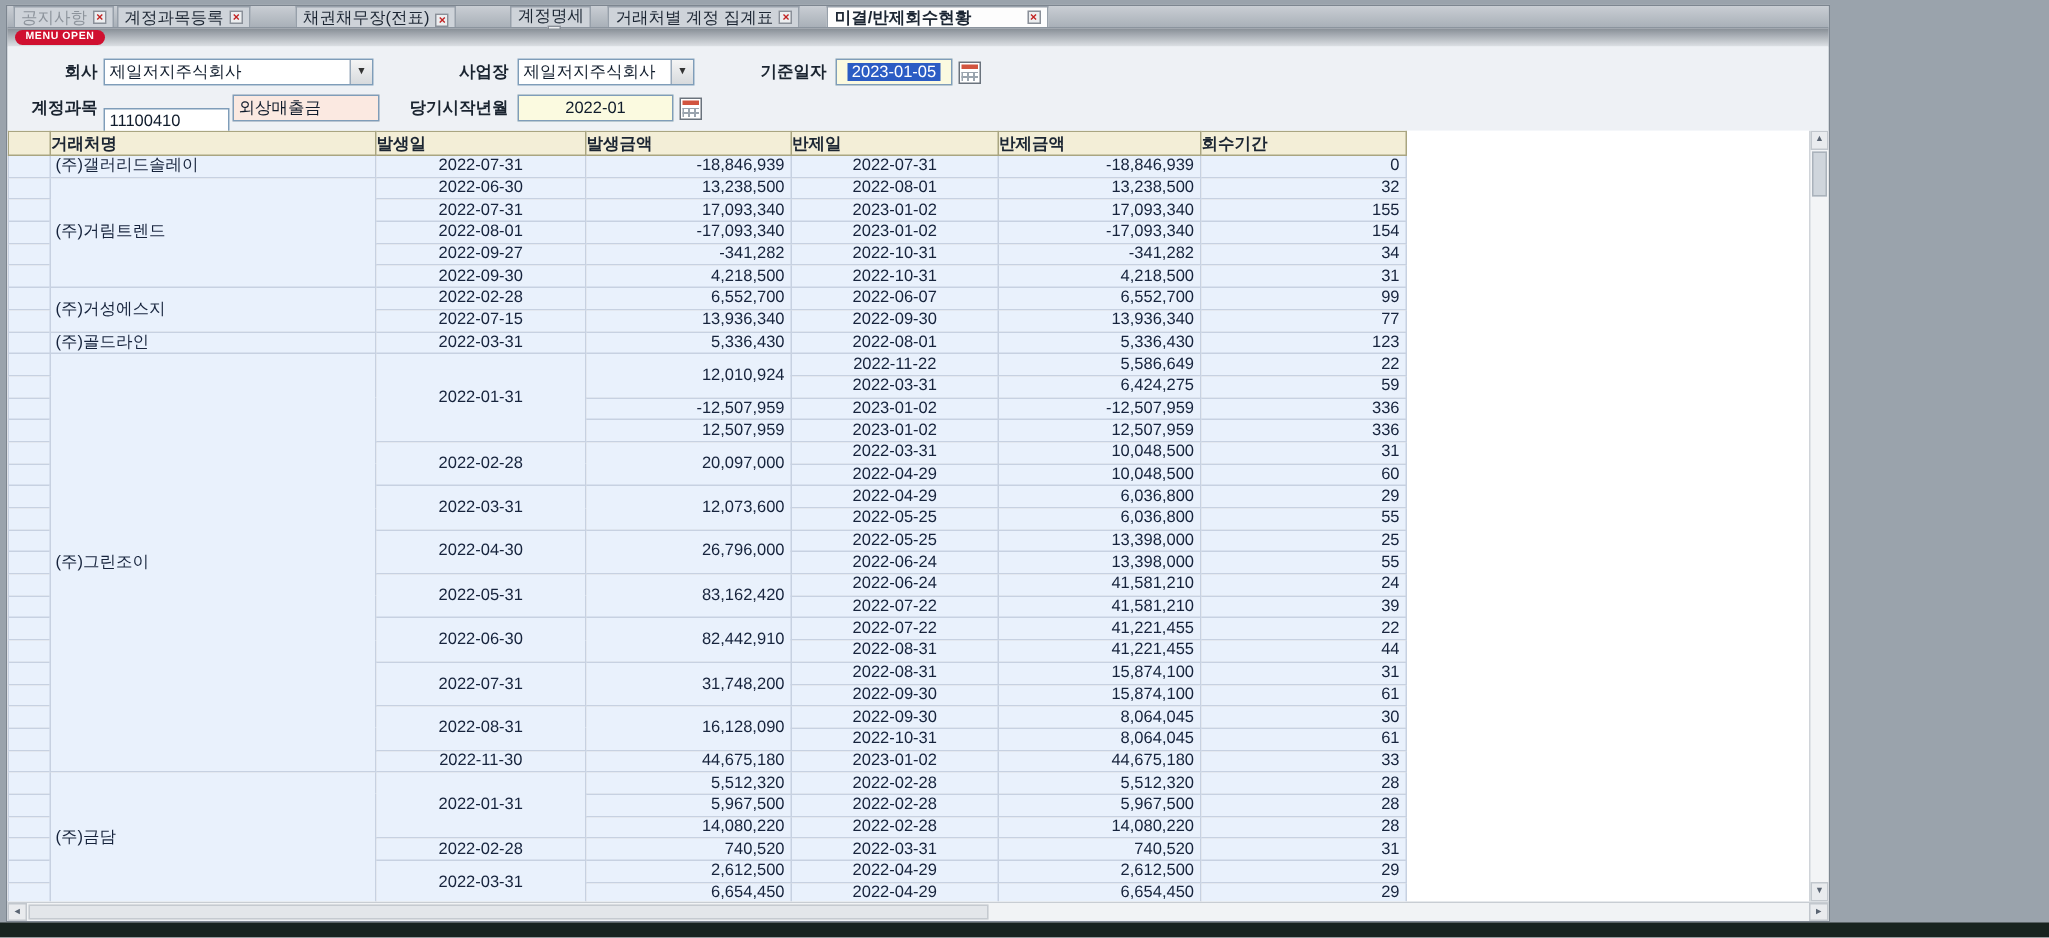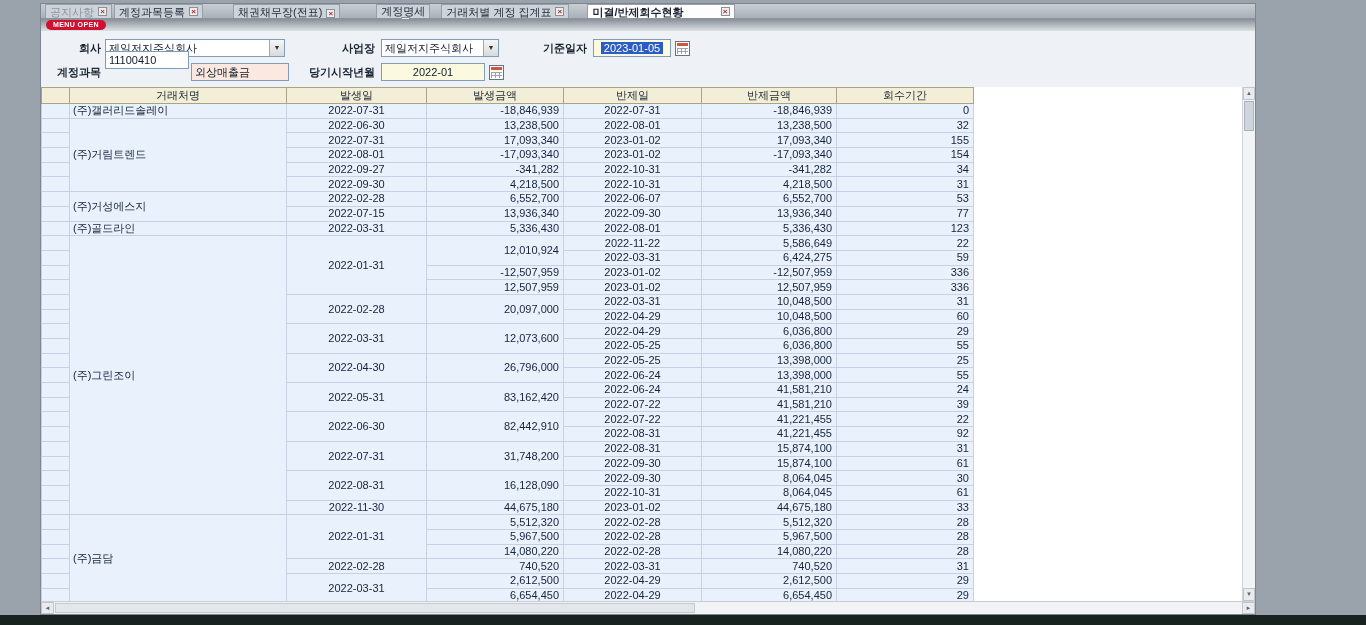--- a/index.html
+++ b/index.html
@@ -1,21 +1,21 @@
 <!DOCTYPE html>
 <html style="--selection: #2b5cc4; --menu-open: #d01030; --header-bg: #f3eed7; --row-bg: #e9f1fc; --rowhead-bg: #eaeacc; --readonly-field-bg: #fbe9e1; --date-field-bg: #fbfae0; --group-border: #8fa0b5;"><head>
 <meta charset="utf-8">
 <style>
   * { margin:0; padding:0; box-sizing:border-box; }
   html,body { width:1366px; height:625px; overflow:hidden; }
   body { font-family:"Liberation Sans", sans-serif; background:#9aa3ac; position:relative; }
 
   .frame { position:absolute; left:0; top:0; width:1366px; height:625px; background:#9aa3ac; }
   .window { position:absolute; left:4px; top:3px; width:1216px; height:612px;
-            background:#eef1f5; border:1px solid #7d8690; display:flex; flex-direction:column;margin-left:36px; }
+            background:#eef1f5; border:1px solid #7d8690; display:flex; flex-direction:column; }
   .bottom-bar { position:absolute; left:0; top:615px; width:1366px; height:10px; background:#18231f; }
 
   
   .tabbar { height:15px; background:linear-gradient(#c9ced4,#a9b0b8); display:flex; align-items:stretch;
             border-bottom:1px solid #8b949e; }
   .tab { display:flex; align-items:center; padding:0 4px; background:#ced3d9;
          border:1px solid #97a0aa; border-bottom:none; font-size:11px; color:#1c2633;
          white-space:nowrap; cursor:default; }
   .tab.active { background:#fdfdfd; font-weight:bold; }
   .tab.disabled .tab-label { color:#8d949c; }
@@ -43,21 +43,21 @@
   .cal-btn::before { content:""; position:absolute; left:1px; right:1px; top:1px; height:3px; background:#d2543f; }
   .cal-btn::after  { content:""; position:absolute; left:1px; right:1px; top:6px; bottom:1px;
       background: repeating-linear-gradient(to right,#9aa4ae 0 1px,transparent 1px 4px),
                   repeating-linear-gradient(to bottom,#9aa4ae 0 1px,transparent 1px 3px); }
 
   
   .gridrow { flex:1; display:flex; overflow:hidden; background:#fff; }
   .grid-viewport { flex:1; overflow:hidden; background:#fff; position:relative; }
   table.grid { border-collapse:collapse; table-layout:fixed; width:932px; font-size:11px; }
   table.grid th { height:15px; background:var(--header-bg,#f3eed7); border:1px solid #a9a581;
-                  font-weight:normal; color:#1c2633; font-size:11px; text-align:center; }
+                  font-weight:bold; color:#1c2633; font-size:11px; text-align:left; }
   table.grid td { height:14.7px; border:1px solid #c7d1e1; background:var(--row-bg,#e9f1fc);
                   color:#16233c; overflow:hidden; white-space:nowrap; line-height:13px; }
   td.rowhead { background:var(--rowhead-bg,#eaeacc); border:1px solid #b7b795;
                border-top-color:#f5f5e4; border-left-color:#f5f5e4; }
   td.c-customer { text-align:left; padding-left:3px; }
   td.c-date { text-align:center; }
   td.c-amount, td.c-days { text-align:right; padding-right:4px; }
   tr.group-start td { border-top:1px solid var(--group-border,#8fa0b5); }
 
   
@@ -121,21 +121,21 @@
         <span class="sel-arrow">▼</span>
       </div>
 
       <div class="f-label" style="left:494px;top:8px;width:52px;">기준일자</div>
       <div class="f-field" style="left:552px;top:8px;width:78px;text-align:center;background:var(--date-field-bg,#fbfae0);">
         <span class="selected-text">2023-01-05</span>
       </div>
       <div class="cal-btn" style="left:634px;top:10px;"></div>
 
       <div class="f-label" style="left:8px;top:32px;width:52px;">계정과목</div>
-      <div class="f-field" style="left:64px;top:20px;width:84px;">
+      <div class="f-field" style="left:64px;top:41px;width:84px;">
         <span>11100410</span>
       </div>
       <div class="f-field" style="left:150px;top:32px;width:98px;background:var(--readonly-field-bg,#fbe9e1);">
         <span>외상매출금</span>
       </div>
 
       <div class="f-label" style="left:262px;top:32px;width:72px;">당기시작년월</div>
       <div class="f-field" style="left:340px;top:32px;width:104px;text-align:center;background:var(--date-field-bg,#fbfae0);">
         <span>2022-01</span>
       </div>
@@ -216,21 +216,21 @@
                 <td class="c-amount">4,218,500</td>
                 <td class="c-days">31</td>
               </tr>
               <tr class="group-start">
                 <td class="rowhead"></td>
                 <td class="c-customer" rowspan="2">(주)거성에스지</td>
                 <td class="c-date">2022-02-28</td>
                 <td class="c-amount">6,552,700</td>
                 <td class="c-date">2022-06-07</td>
                 <td class="c-amount">6,552,700</td>
-                <td class="c-days">53</td>
+                <td class="c-days">99</td>
               </tr>
               <tr>
                 <td class="rowhead"></td>
                 <td class="c-date">2022-07-15</td>
                 <td class="c-amount">13,936,340</td>
                 <td class="c-date">2022-09-30</td>
                 <td class="c-amount">13,936,340</td>
                 <td class="c-days">77</td>
               </tr>
               <tr class="group-start">
@@ -332,21 +332,21 @@
                 <td class="c-date" rowspan="2">2022-06-30</td>
                 <td class="c-amount" rowspan="2">82,442,910</td>
                 <td class="c-date">2022-07-22</td>
                 <td class="c-amount">41,221,455</td>
                 <td class="c-days">22</td>
               </tr>
               <tr>
                 <td class="rowhead"></td>
                 <td class="c-date">2022-08-31</td>
                 <td class="c-amount">41,221,455</td>
-                <td class="c-days">92</td>
+                <td class="c-days">44</td>
               </tr>
               <tr>
                 <td class="rowhead"></td>
                 <td class="c-date" rowspan="2">2022-07-31</td>
                 <td class="c-amount" rowspan="2">31,748,200</td>
                 <td class="c-date">2022-08-31</td>
                 <td class="c-amount">15,874,100</td>
                 <td class="c-days">31</td>
               </tr>
               <tr>

